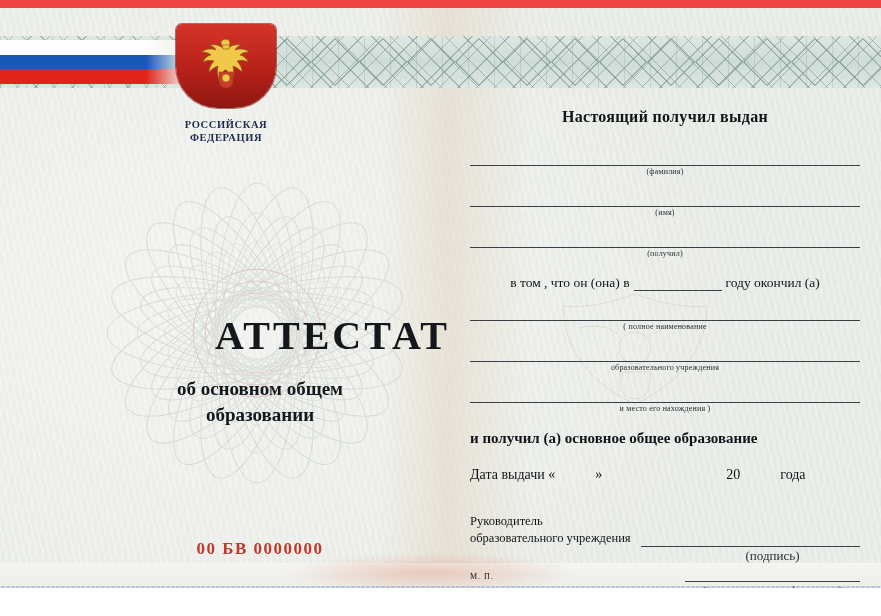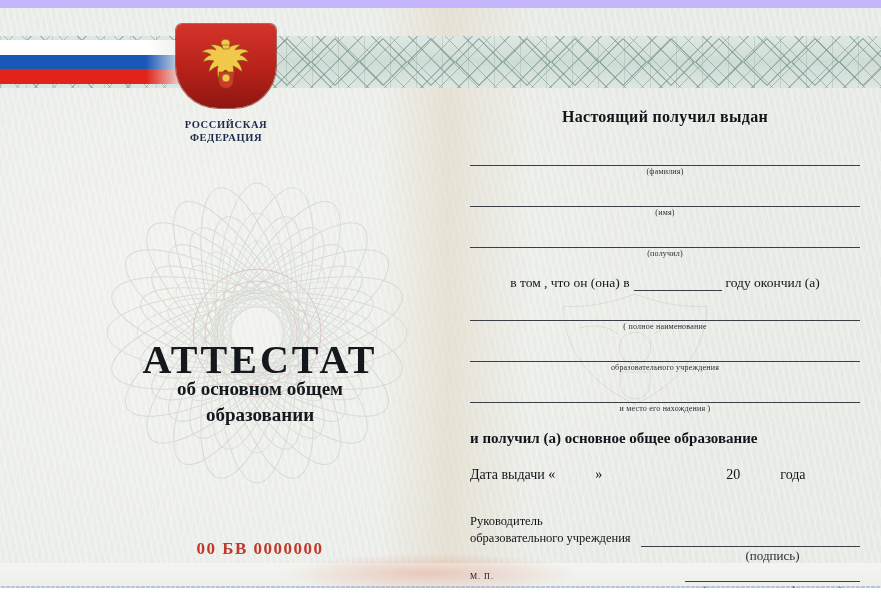--- a/index.html
+++ b/index.html
@@ -5,21 +5,21 @@
   html,body{margin:0;padding:0;}
   body{
     width:881px;height:616px;
     background:#ffffff;
     font-family:"Liberation Serif", serif;
     overflow:hidden;
   }
   .page{
     position:relative;
     width:881px;height:484px;
-    background:#c4b5fd;
+    background:#ef4444;
   }
   
   .cert{
     position:absolute;
     left:0;top:8px;
     width:881px;height:580px;
     background:
       radial-gradient(ellipse 60% 70% at 22% 50%, #f2f2ee 0%, #eceeea 45%, #e6e9e4 100%),
       linear-gradient(110deg,#eef0ec 0%,#e9ebe6 40%,#e7eae6 70%,#eceee9 100%);
     overflow:hidden;
@@ -85,21 +85,21 @@
     font-weight:bold;font-size:10.5px;letter-spacing:.6px;
     color:#1d2a4a;line-height:1.25;
   }
   
   .rosette{
     position:absolute;left:92px;top:160px;width:330px;height:330px;
     z-index:1;opacity:.85;
   }
   
   .attestat{
-    position:absolute;left:70px;top:328px;width:380px;text-align:center;z-index:6;
+    position:absolute;left:70px;top:304px;width:380px;text-align:right;z-index:6;
     font-family:"Liberation Serif", serif;
     font-weight:bold;font-size:40px;letter-spacing:3px;color:#14181c;
   }
   .subtitle{
     position:absolute;left:70px;top:368px;width:380px;text-align:center;z-index:6;
     font-family:"Liberation Serif", serif;
     font-weight:bold;font-size:19px;color:#14181c;line-height:1.35;
   }
   .serial{
     position:absolute;left:70px;top:531px;width:380px;text-align:center;z-index:6;

